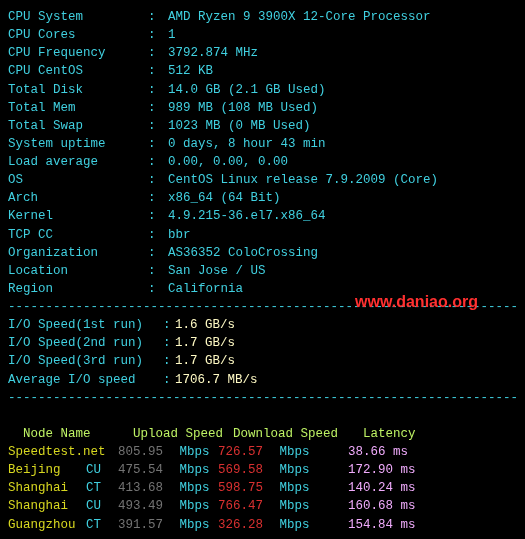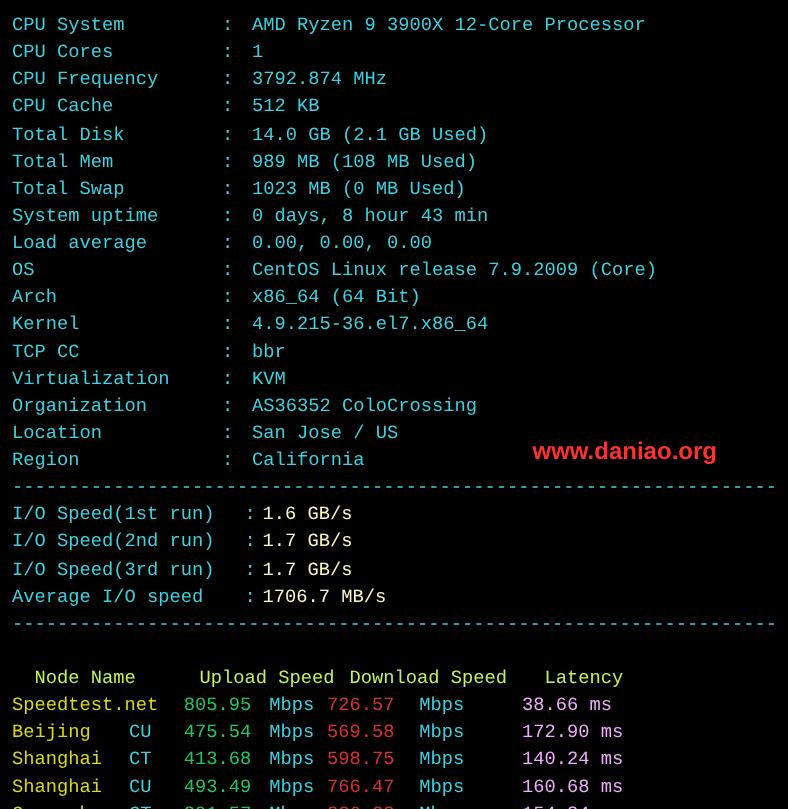--- a/index.html
+++ b/index.html
@@ -26,49 +26,48 @@
     font-weight: bold;
     left: 355px;
     top: 290px;
   }
   .io-label { color: #40d0e0; display:inline-block; width:155px; }
   .io-colon { color:#40d0e0; display:inline-block; width:12px; }
   .yellow { color: #fef9c3; }
   .table-header { color: #bef264; }
   .node-name { color: #d8d820; display:inline-block; width:78px; }
   .node-loc  { color: #40d0e0; display:inline-block; width:32px; }
-  .upload-n  { color:#22c55e; display:inline-block; width:54px; text-align:center; }
+  .upload-n  { color:#737373; display:inline-block; width:54px; text-align:left; }
   .unit { color:#40d0e0; }
   .dl-n { color:#d83030; display:inline-block; width:54px; text-align:left; }
   .lat { color:#f0abfc; }
   .col-up { display:inline-block; width:100px; }
   .col-dl { display:inline-block; width:130px; }
   .col-lat { display:inline-block; }
   .th-node { display:inline-block; width:110px; }
   .th-up { display:inline-block; width:100px; }
   .th-dl { display:inline-block; width:130px; }
 </style>
 </head>
 <body>
 
 <div id="sysinfo-block">
     <div class="row"><span class="label">CPU System</span><span class="colon">: </span><span class="val">AMD Ryzen 9 3900X 12-Core Processor</span></div>
     <div class="row"><span class="label">CPU Cores</span><span class="colon">: </span><span class="val">1</span></div>
     <div class="row"><span class="label">CPU Frequency</span><span class="colon">: </span><span class="val">3792.874 MHz</span></div>
-    <div class="row"><span class="label">CPU Cache</span><span class="colon">: </span><span class="val">512 KB</span></div>
+    <div class="row"><span class="label">CPU CentOS</span><span class="colon">: </span><span class="val">512 KB</span></div>
     <div class="row"><span class="label">Total Disk</span><span class="colon">: </span><span class="val">14.0 GB (2.1 GB Used)</span></div>
     <div class="row"><span class="label">Total Mem</span><span class="colon">: </span><span class="val">989 MB (108 MB Used)</span></div>
     <div class="row"><span class="label">Total Swap</span><span class="colon">: </span><span class="val">1023 MB (0 MB Used)</span></div>
     <div class="row"><span class="label">System uptime</span><span class="colon">: </span><span class="val">0 days, 8 hour 43 min</span></div>
     <div class="row"><span class="label">Load average</span><span class="colon">: </span><span class="val">0.00, 0.00, 0.00</span></div>
     <div class="row"><span class="label">OS</span><span class="colon">: </span><span class="val">CentOS Linux release 7.9.2009 (Core)</span></div>
     <div class="row"><span class="label">Arch</span><span class="colon">: </span><span class="val">x86_64 (64 Bit)</span></div>
     <div class="row"><span class="label">Kernel</span><span class="colon">: </span><span class="val">4.9.215-36.el7.x86_64</span></div>
     <div class="row"><span class="label">TCP CC</span><span class="colon">: </span><span class="val">bbr</span></div>
-    <div class="row"><span class="label">Virtualization</span><span class="colon">: </span><span class="val">KVM</span></div>
     <div class="row"><span class="label">Organization</span><span class="colon">: </span><span class="val">AS36352 ColoCrossing</span></div>
     <div class="row"><span class="label">Location</span><span class="colon">: </span><span class="val">San Jose / US</span></div>
     <div class="row"><span class="label">Region</span><span class="colon">: </span><span class="val">California</span></div>
   </div>
 <div class="row sep">---------------------------------------------------------------------</div>
 <div id="io-block">
     <div class="row"><span class="io-label">I/O Speed(1st run)</span><span class="io-colon">: </span><span class="yellow">1.6 GB/s</span></div>
     <div class="row"><span class="io-label">I/O Speed(2nd run)</span><span class="io-colon">: </span><span class="yellow">1.7 GB/s</span></div>
     <div class="row"><span class="io-label">I/O Speed(3rd run)</span><span class="io-colon">: </span><span class="yellow">1.7 GB/s</span></div>
     <div class="row"><span class="io-label">Average I/O speed</span><span class="io-colon">: </span><span class="yellow">1706.7 MB/s</span></div>

